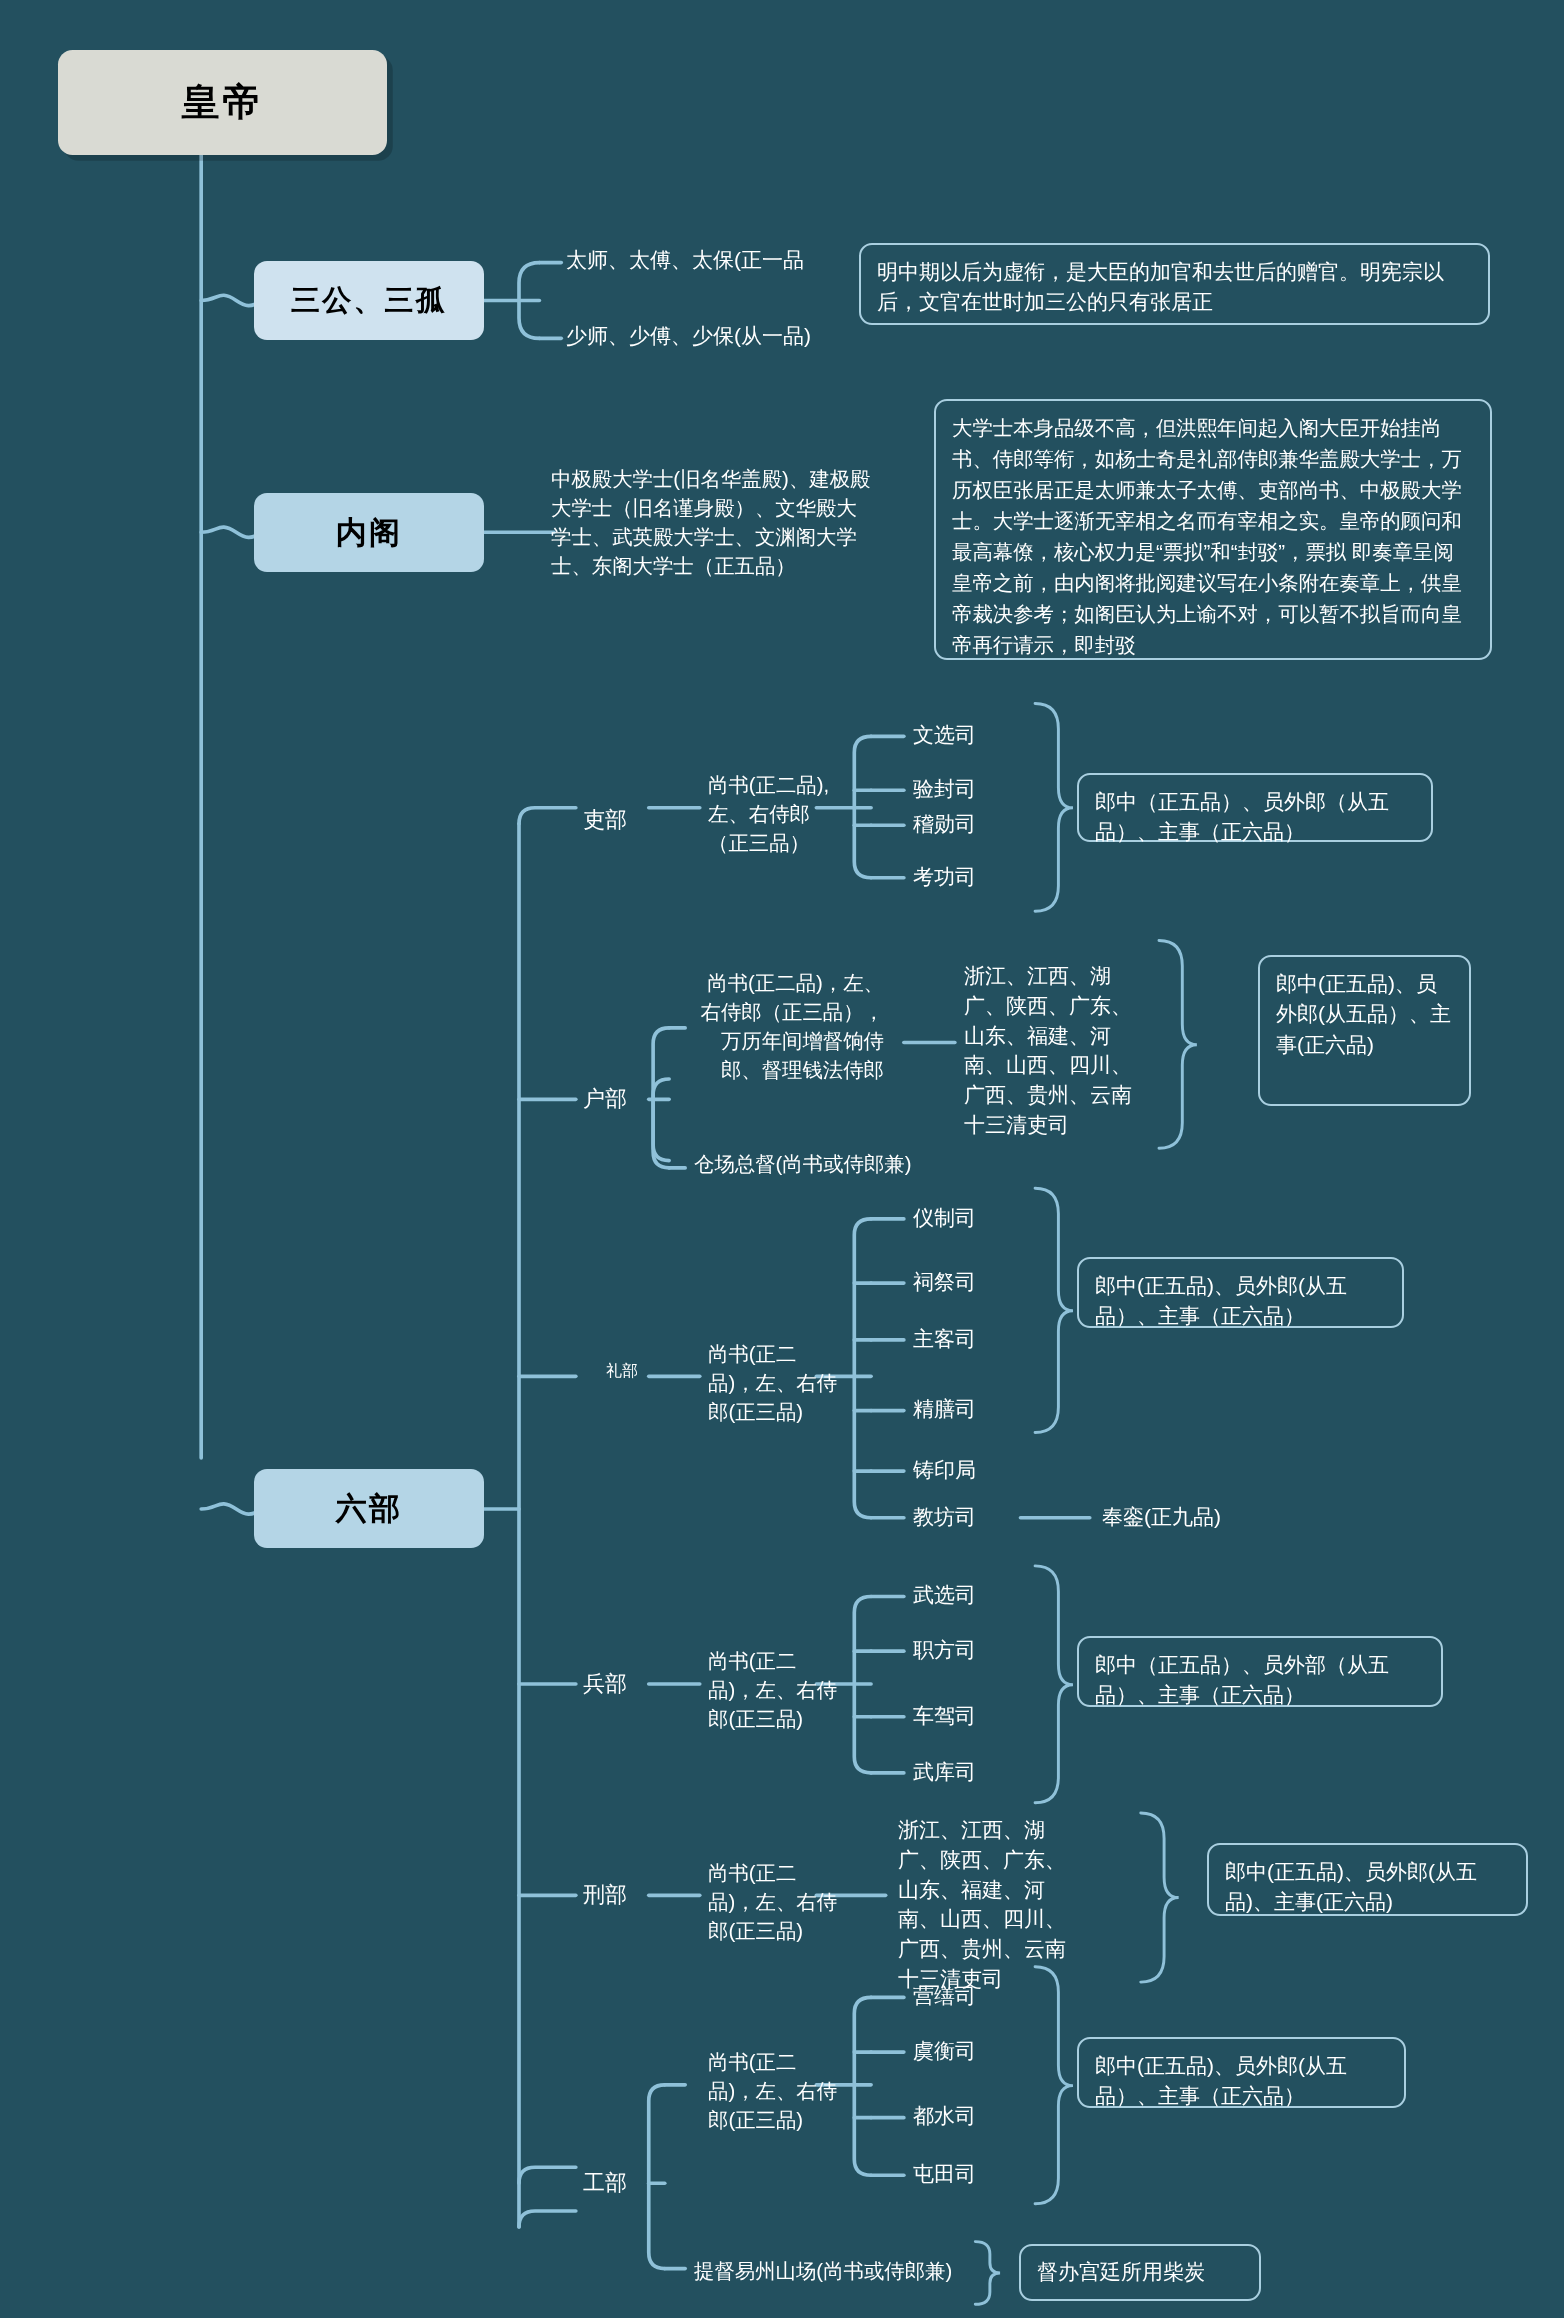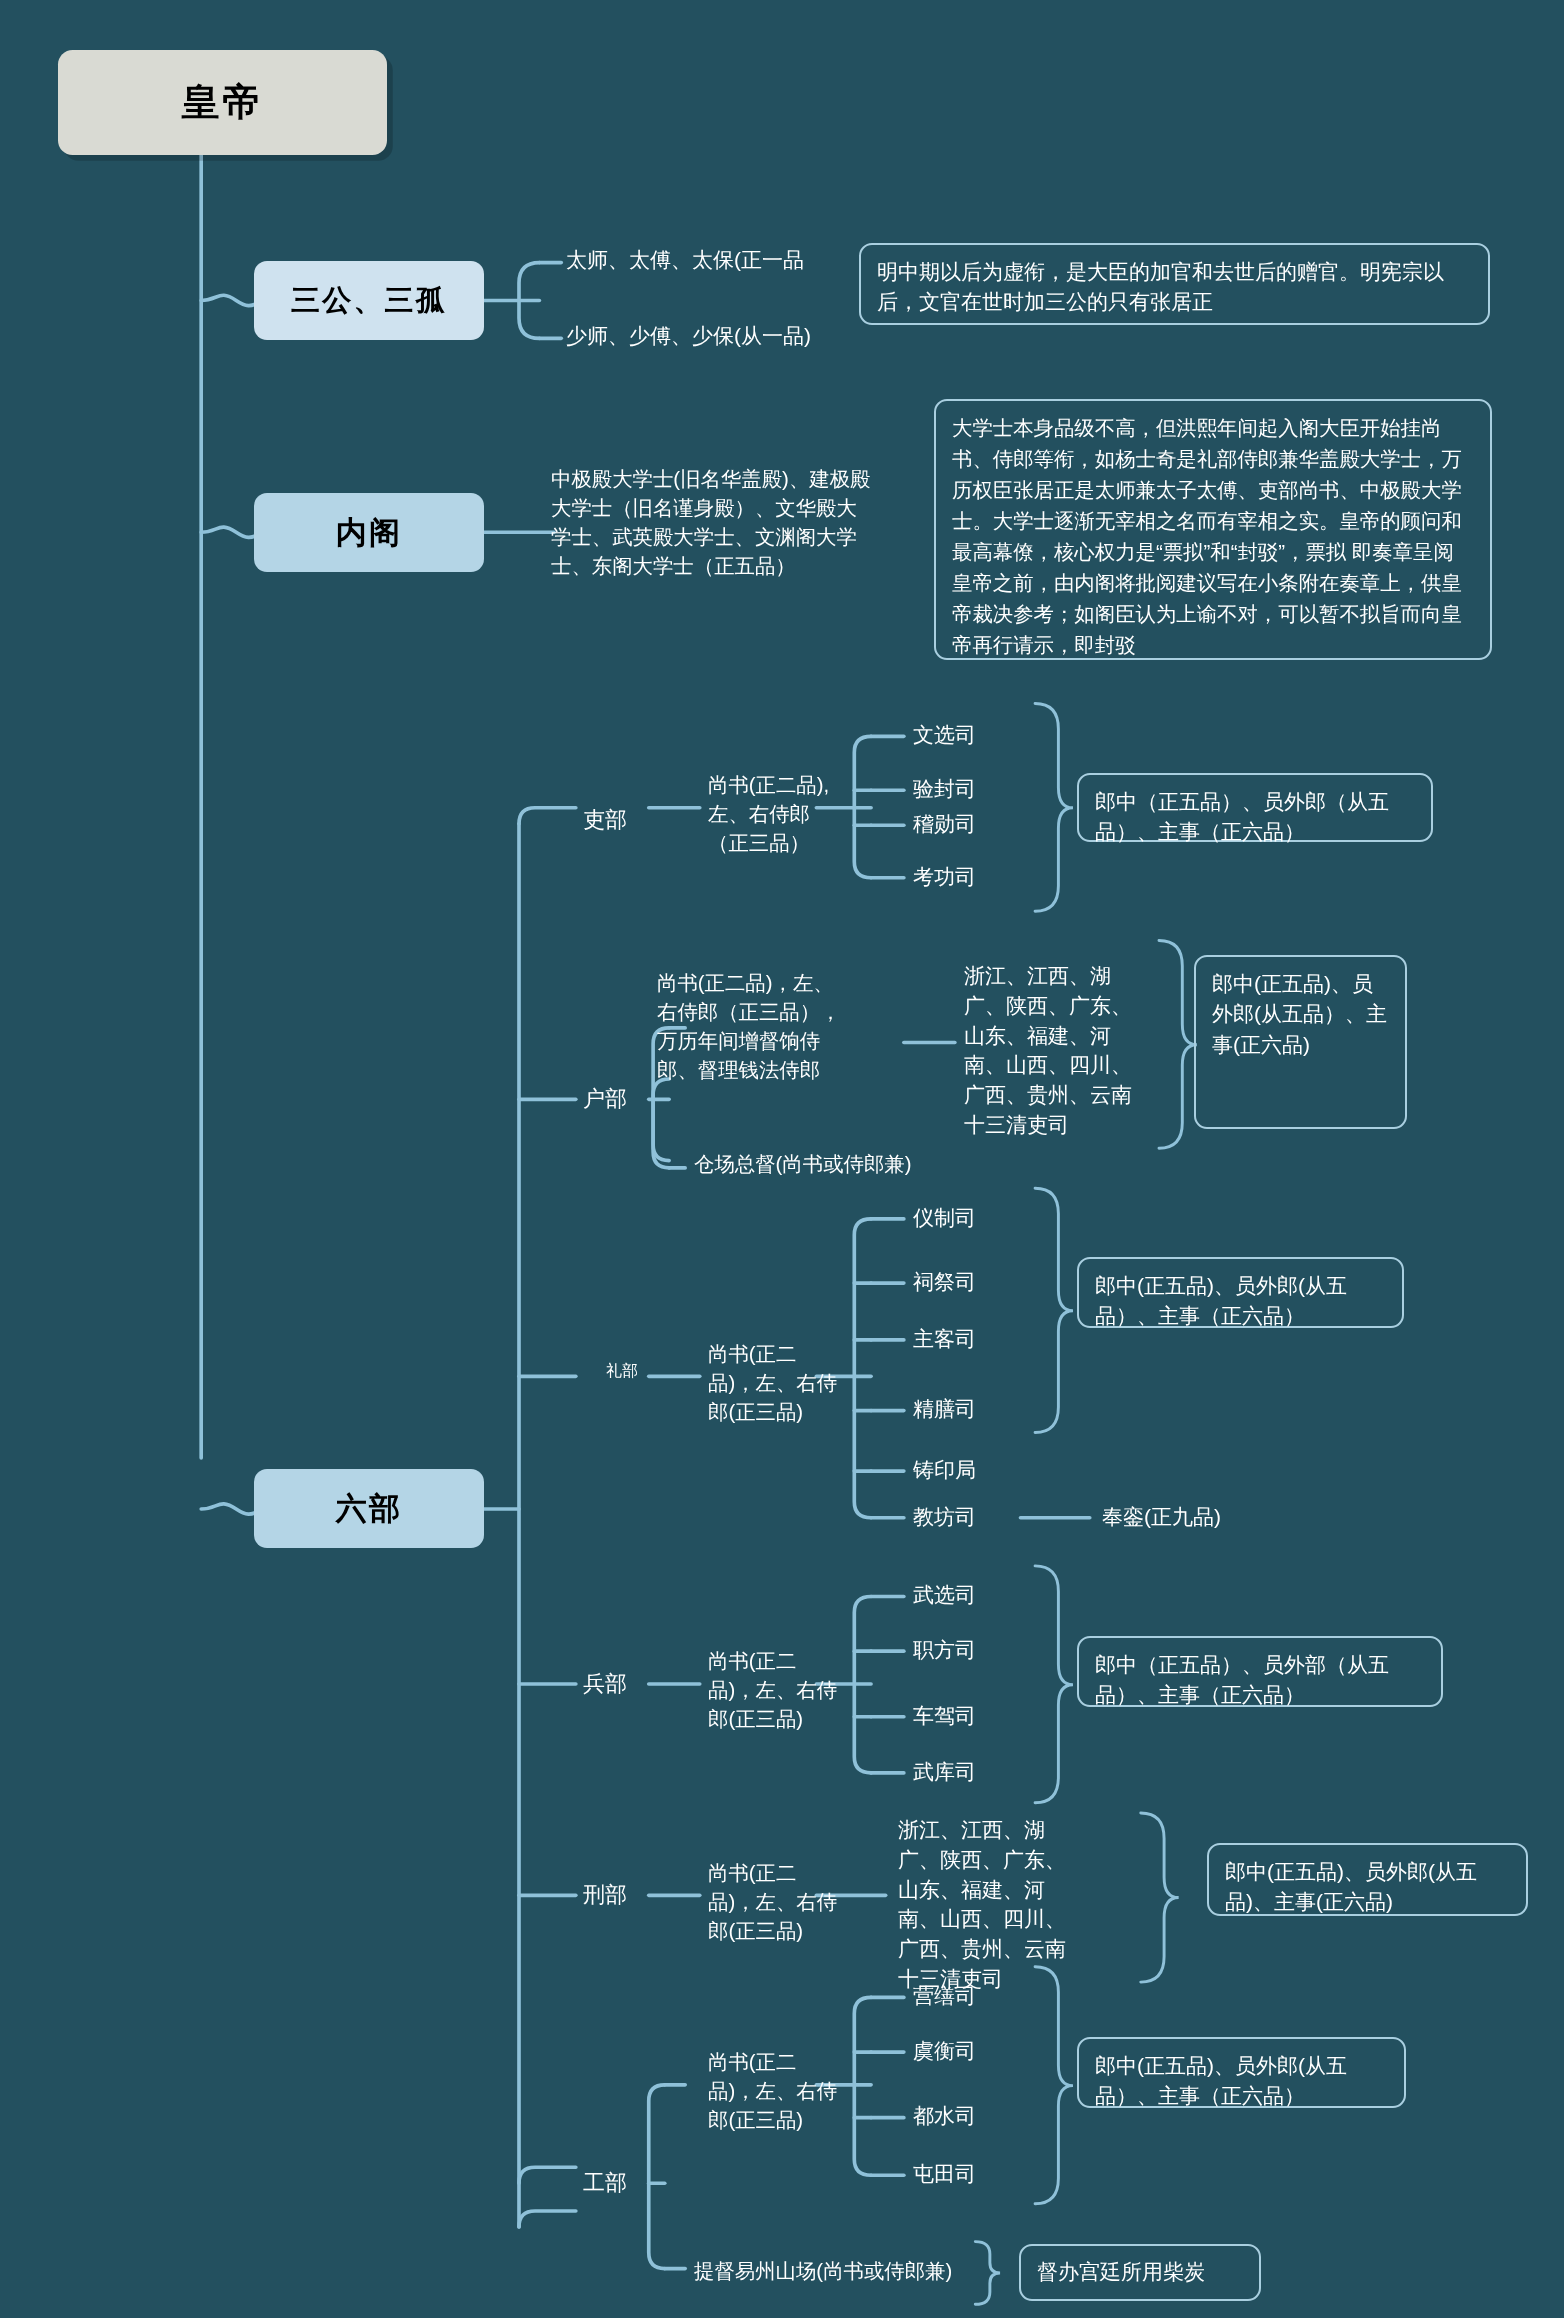--- a/index.html
+++ b/index.html
@@ -193,23 +193,23 @@
 
   <div class="lbl" style="left:583px;top:804px;font-size:22px;">吏部</div>
   <div class="lbl" style="left:708px;top:771px;width:131px;font-size:20.4px;">尚书(正二品),左、右侍郎（正三品）</div>
   <div class="lbl" style="left:913px;top:720px;font-size:21px;">文选司</div>
   <div class="lbl" style="left:913px;top:774px;font-size:21px;">验封司</div>
   <div class="lbl" style="left:913px;top:809px;font-size:21px;">稽勋司</div>
   <div class="lbl" style="left:913px;top:862px;font-size:21px;">考功司</div>
   <div class="callout" style="left:1077px;top:773px;width:356px;height:69px;font-size:21px;">郎中（正五品）、员外郎（从五品）、主事（正六品）</div>
 
   <div class="lbl" style="left:583px;top:1083px;font-size:22px;">户部</div>
-  <div class="lbl" style="left:657px;top:969px;width:190px;font-size:20.4px;">尚书(正二品)，左、右侍郎（正三品），万历年间增督饷侍郎、督理钱法侍郎</div>
+  <div class="lbl" style="left:694px;top:969px;width:190px;font-size:20.4px;text-align:right;">尚书(正二品)，左、右侍郎（正三品），万历年间增督饷侍郎、督理钱法侍郎</div>
   <div class="lbl" style="left:964px;top:961px;width:182px;font-size:21px;">浙江、江西、湖广、陕西、广东、山东、福建、河南、山西、四川、广西、贵州、云南十三清吏司</div>
-  <div class="callout" style="left:1194px;top:955px;width:213px;height:174px;font-size:21px;">郎中(正五品)、员外郎(从五品）、主事(正六品)</div>
+  <div class="callout" style="left:1258px;top:955px;width:213px;height:151px;font-size:21px;">郎中(正五品)、员外郎(从五品）、主事(正六品)</div>
   <div class="lbl" style="left:694px;top:1150px;width:306px;font-size:20.4px;">仓场总督(尚书或侍郎兼)</div>
 
   <div class="lbl" style="left:583px;top:1360px;font-size:16px;margin-left:23px;">礼部</div>
   <div class="lbl" style="left:708px;top:1340px;width:131px;font-size:20.4px;">尚书(正二品)，左、右侍郎(正三品)</div>
   <div class="lbl" style="left:913px;top:1203px;font-size:21px;">仪制司</div>
   <div class="lbl" style="left:913px;top:1267px;font-size:21px;">祠祭司</div>
   <div class="lbl" style="left:913px;top:1324px;font-size:21px;">主客司</div>
   <div class="lbl" style="left:913px;top:1394px;font-size:21px;">精膳司</div>
   <div class="lbl" style="left:913px;top:1455px;font-size:21px;">铸印局</div>
   <div class="lbl" style="left:913px;top:1502px;font-size:21px;">教坊司</div>

